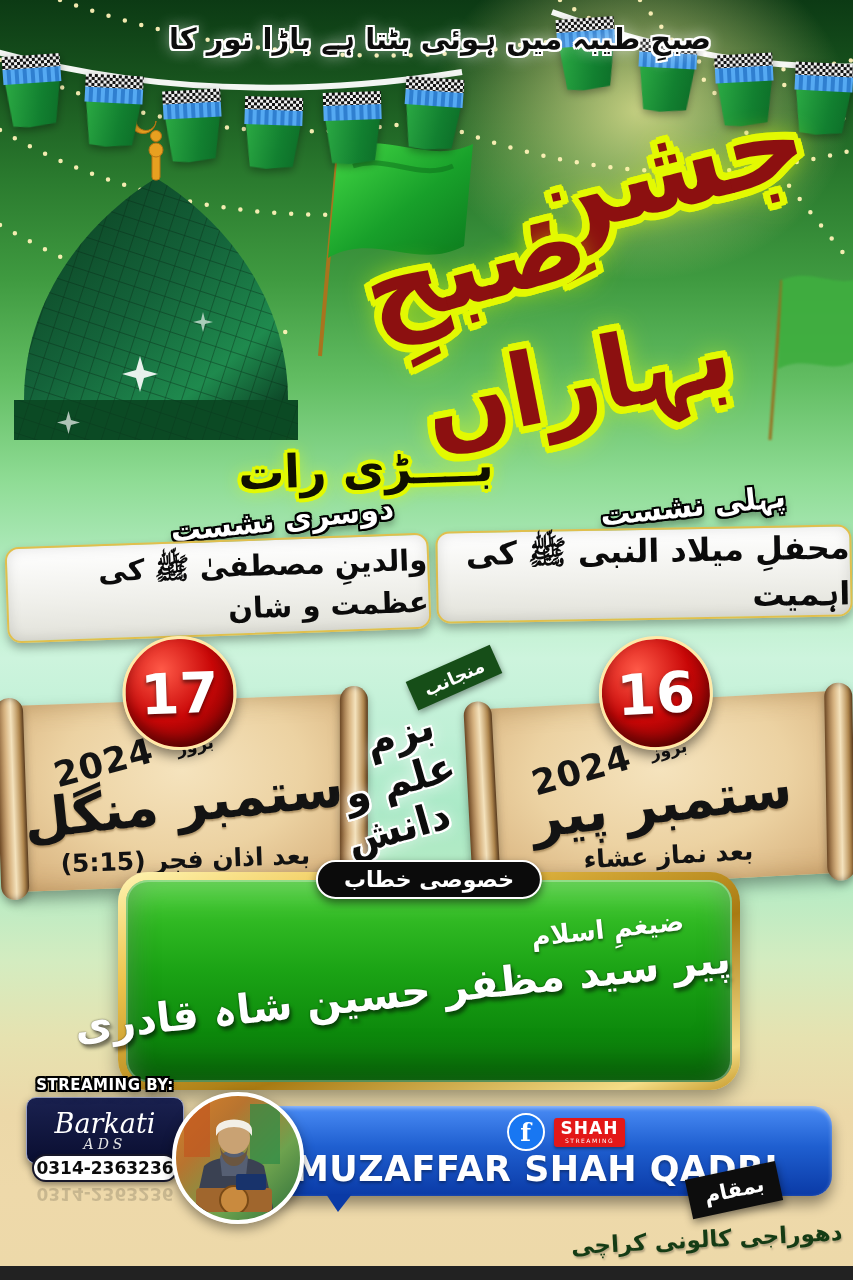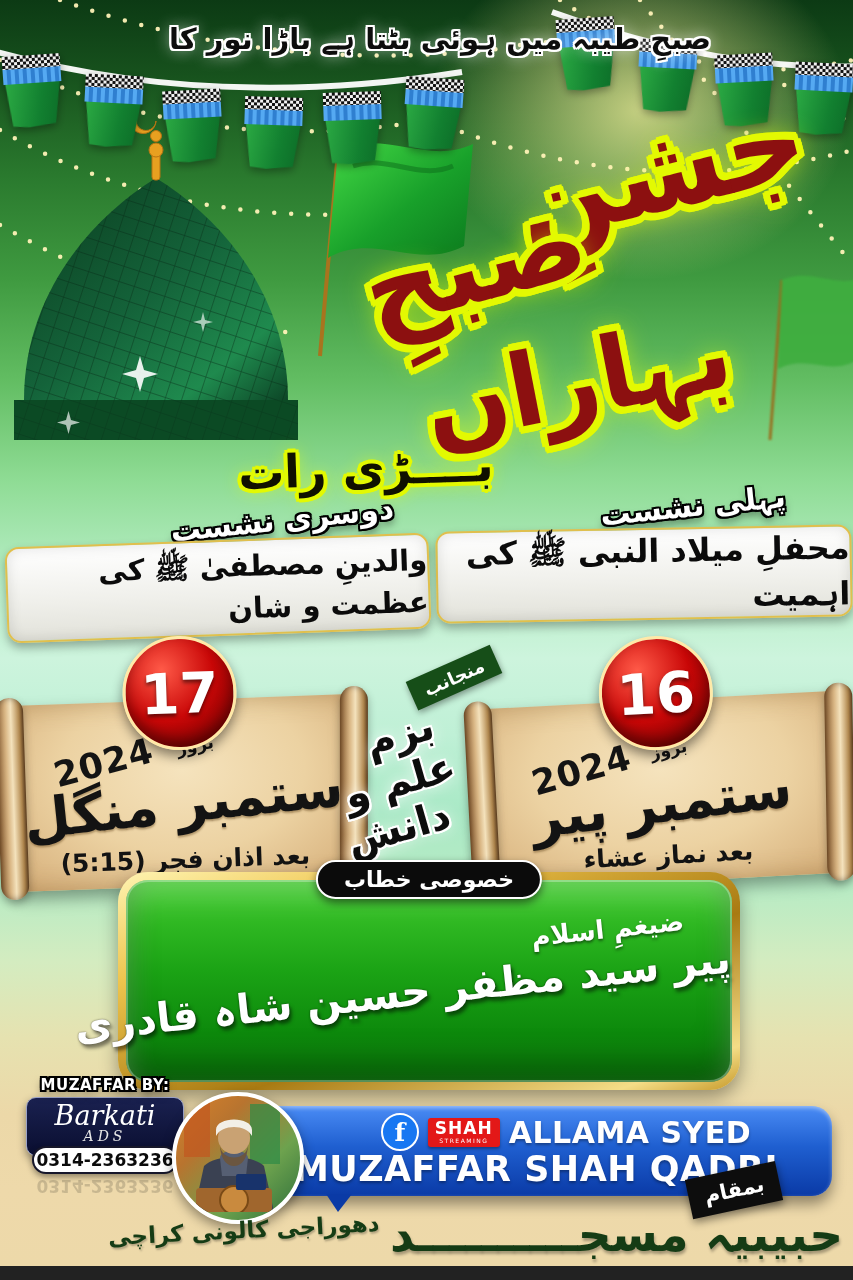--- a/index.html
+++ b/index.html
@@ -113,21 +113,21 @@
   .honorific{position:absolute;right:48px;top:34px;color:#fff;font-size:26px;font-weight:bold;transform:rotate(-6deg);
     text-shadow:0 2px 3px rgba(0,0,0,.5);}
   .speaker{position:absolute;left:0;right:0;top:86px;text-align:center;color:#fff;
     font-size:41px;font-weight:bold;transform:rotate(-6deg);white-space:nowrap;
     text-shadow:2px 4px 4px rgba(0,0,0,.5),0 0 2px rgba(0,0,0,.6);}
 
   
   .designed{left:26px;top:1076px;width:158px;text-align:center;}
   .designed-heading{font-size:15px;font-weight:bold;color:#fff;letter-spacing:.5px;}
   .brand-card{margin-top:3px;background:linear-gradient(180deg,#1a2150,#0a0e30);border-radius:10px;
-    border:1px solid #9aa2c8;padding:4px 8px 12px;box-shadow:0 4px 8px rgba(0,0,0,.45);}
+    border:1px solid #9aa2c8;padding:12px 8px 12px;box-shadow:0 4px 8px rgba(0,0,0,.45);}
   .brand-name{font-family:"DejaVu Serif",serif;font-style:italic;font-size:27px;color:#fff;line-height:1;}
   .brand-sub{font-family:"DejaVu Serif",serif;font-style:italic;font-size:14px;color:#e8e8e8;letter-spacing:4px;line-height:1;}
   .phone-pill{position:relative;margin:-10px auto 0;width:142px;background:#fff;border:2px solid #17172a;border-radius:16px;
     font-size:17px;font-weight:bold;color:#0b0b0b;padding:2px 0;box-shadow:0 3px 6px rgba(0,0,0,.4);}
   .phone-reflect{margin-top:2px;transform:scaleY(-1);opacity:.16;font-size:17px;font-weight:bold;color:#0b0b0b;}
 
   .avatar{left:172px;top:1092px;width:124px;height:124px;border-radius:50%;border:4px solid #fff;
     overflow:hidden;z-index:3;box-shadow:0 5px 12px rgba(0,0,0,.4);
     background:linear-gradient(135deg,#d9822b 0%,#b8742f 30%,#6da24e 65%,#2c6e3a 100%);}
 
@@ -338,39 +338,38 @@
 
   <div class="abs gold-frame">
     <div class="green-panel">
       <div class="khitab-badge rtl">خصوصی خطاب</div>
       <div class="honorific rtl nowrap">ضیغمِ اسلام</div>
       <div class="speaker rtl">پیر سید مظفر حسین شاہ قادری</div>
     </div>
   </div>
 
   <div class="abs designed">
-    <div class="designed-heading ring-b">MUZAFFAR BY:</div>
+    <div class="designed-heading ring-b">STREAMING BY:</div>
     <div class="brand-card">
       <div class="brand-name">Barkati</div>
       <div class="brand-sub">ADS</div>
     </div>
     <div class="phone-pill">0314-2363236</div>
     <div class="phone-reflect">0314-2363236</div>
   </div>
 
   <div class="abs live-bar">
     <div class="lb-row1">
       <div class="fb-circle">
         <span>f</span>
       </div>
       <div class="live-badge">
         <span class="live-word">SHAH</span>
         <span class="streaming-word">STREAMING</span>
       </div>
-      <span class="lb-line1">ALLAMA SYED</span>
     </div>
     <div class="lb-line2">MUZAFFAR SHAH QADRI</div>
   </div>
 
   <div class="abs avatar">
     <svg width="116" height="116" viewBox="0 0 116 116">
       <rect x="0" y="0" width="116" height="116" fill="none"></rect>
       <rect x="74" y="8" width="30" height="60" fill="#2e8a46" opacity="0.7"></rect>
       <rect x="8" y="6" width="26" height="55" fill="#c2571f" opacity="0.7"></rect>
       <path d="M18,116 L28,70 C40,58 76,58 88,70 L98,116 Z" fill="#3a4152"></path>
@@ -380,17 +379,16 @@
       <path d="M40,34 C40,20 76,20 76,34 L76,40 C70,28 46,28 40,40 Z" fill="#f2efe6"></path>
       <rect x="20" y="92" width="76" height="24" rx="4" fill="#a0662d"></rect>
       <circle cx="58" cy="104" r="14" fill="#c98a3e" stroke="#7a4a16" stroke-width="2"></circle>
       <rect x="60" y="78" width="30" height="16" rx="2" fill="#18336b"></rect>
     </svg>
   </div>
 
   <div class="abs venue-badge rtl nowrap">بمقام</div>
 
   <div class="abs venue-line">
-    <span class="venue-masjid">حبیبیہ مسجــــــــــد</span>
     <span class="venue-area">دھوراجی کالونی کراچی</span>
   </div>
 
 </div>
 
 </body></html>

